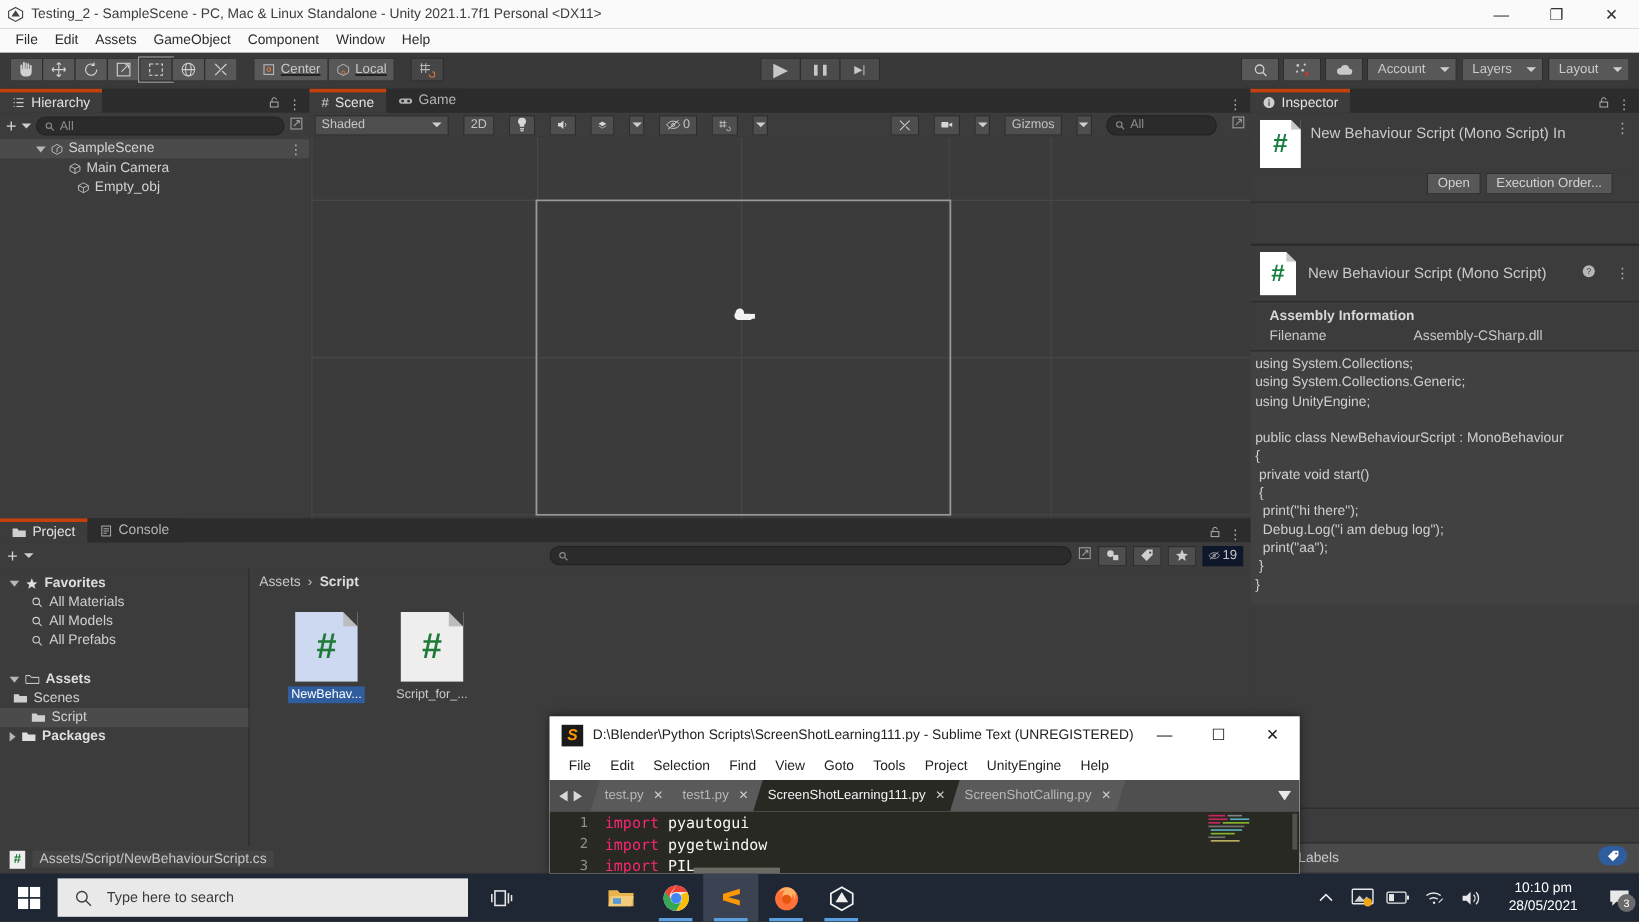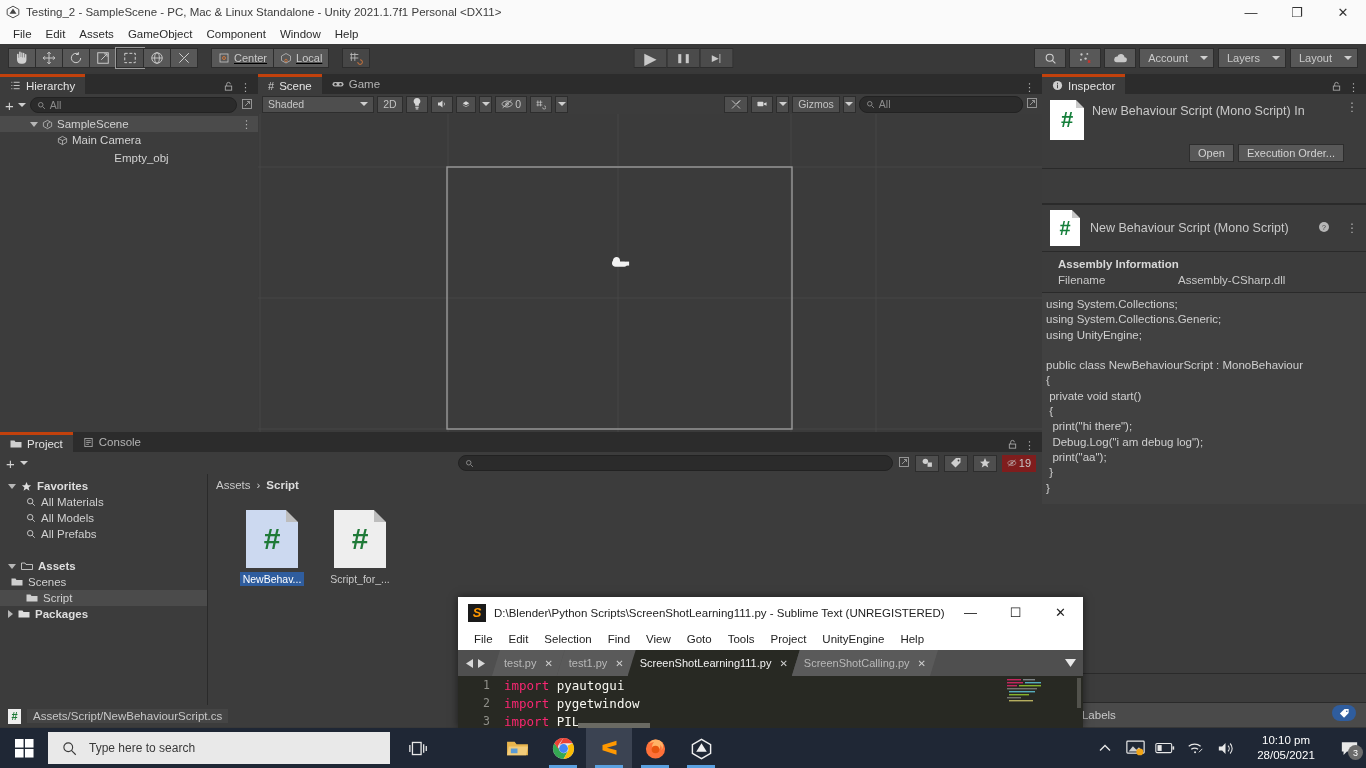--- a/index.html
+++ b/index.html
@@ -63,21 +63,21 @@
     padding-left:6px; gap:4px; }
   .hrow.sel { background:#4b4b4b; }
   .tri { width:0;height:0;border-left:4.5px solid transparent;border-right:4.5px solid transparent;
     border-top:5px solid #b6b6b6; }
   .tri.r { border:none; border-top:4.5px solid transparent; border-bottom:4.5px solid transparent;
     border-left:5px solid #b6b6b6; }
 
   
   #scene { left:258px; top:74px; width:784px; height:358px; background:#3c3c3c; }
   .scene-toolbar { height:20px; background:#3c3c3c; display:flex; align-items:center;
-    padding:0 4px; gap:3px; }
+    padding:0 4px; gap:12px; }
   .s-btn { height:17px; background:#4e4e4e; border:1px solid #2d2d2d; color:#c3c3c3;
     font-size:10.5px; display:flex; align-items:center; justify-content:center; padding:0 5px; gap:3px; }
   .s-sel { width:112px; height:17px; background:#4e4e4e; border:1px solid #2d2d2d; color:#c6c6c6;
     font-size:10.5px; display:flex; align-items:center; padding:0 5px; }
   .s-sel .caret { margin-left:auto; }
   .scene-view { position:absolute; left:0; top:40px; right:0; bottom:0; background:#3b3b3b; overflow:hidden; }
 
   
   #inspector { left:1042px; top:74px; width:324px; height:653px; background:#3c3c3c; }
   .ins-header { background:#3c3c3c; padding:6px 8px 4px 8px; display:flex; gap:8px; }
@@ -378,21 +378,21 @@
       <span>SampleScene</span>
       <span style="margin-left:auto;padding-right:6px;color:#b4b4b4;font-size:11px;">⋮</span>
     </div>
     <div class="hrow" style="padding-left:57px;">
       <svg width="11" height="11" viewBox="0 0 24 24" fill="none" stroke="#cfcfcf" stroke-width="1.5">
           <polygon points="12,3 21,8 21,16 12,21 3,16 3,8"></polygon>
           <path d="M12 12l9-4M12 12L3 8M12 12v9"></path>
         </svg>
       <span>Main Camera</span>
     </div>
-    <div class="hrow" style="padding-left:25px;flex-direction:column;">
+    <div class="hrow" style="padding-left:64px;">
       <svg width="11" height="11" viewBox="0 0 24 24" fill="none" stroke="#cfcfcf" stroke-width="1.5">
           <polygon points="12,3 21,8 21,16 12,21 3,16 3,8"></polygon>
           <path d="M12 12l9-4M12 12L3 8M12 12v9"></path>
         </svg>
       <span>Empty_obj</span>
     </div>
   </div>
 
   <div class="panel" id="scene">
     <div class="tabstrip">
@@ -652,21 +652,21 @@
         <svg width="12" height="12" viewBox="0 0 24 24" fill="#cfcfcf">
             <path d="M2 12l10-10h9v9L11 21z"></path>
             <circle cx="17" cy="7" r="1.8" fill="#3c3c3c"></circle>
           </svg>
       </div>
       <div class="s-btn" style="width:24px;">
         <svg width="12" height="12" viewBox="0 0 24 24" fill="#cfcfcf">
             <polygon points="12,2 15,9 22,9.5 16.5,14 18.5,21 12,17 5.5,21 7.5,14 2,9.5 9,9"></polygon>
           </svg>
       </div>
-      <div class="s-btn" style="width:34px;gap:2px;background:#7f1d1d;border:none;">
+      <div class="s-btn" style="width:34px;gap:2px;background:#0f172a;border:none;">
         <svg width="13" height="10" viewBox="0 0 22 16" fill="none" stroke="#c6c6c6" stroke-width="1.4">
             <path d="M1 8s3.6-5.5 10-5.5S21 8 21 8s-3.6 5.5-10 5.5S1 8 1 8z"></path>
             <circle cx="11" cy="8" r="2.4"></circle>
             <path d="M3 15L19 1"></path>
           </svg>
         <span style="font-size:11px;color:#c6c6c6;">19</span>
       </div>
     </div>
 
     <div class="proj-body">

